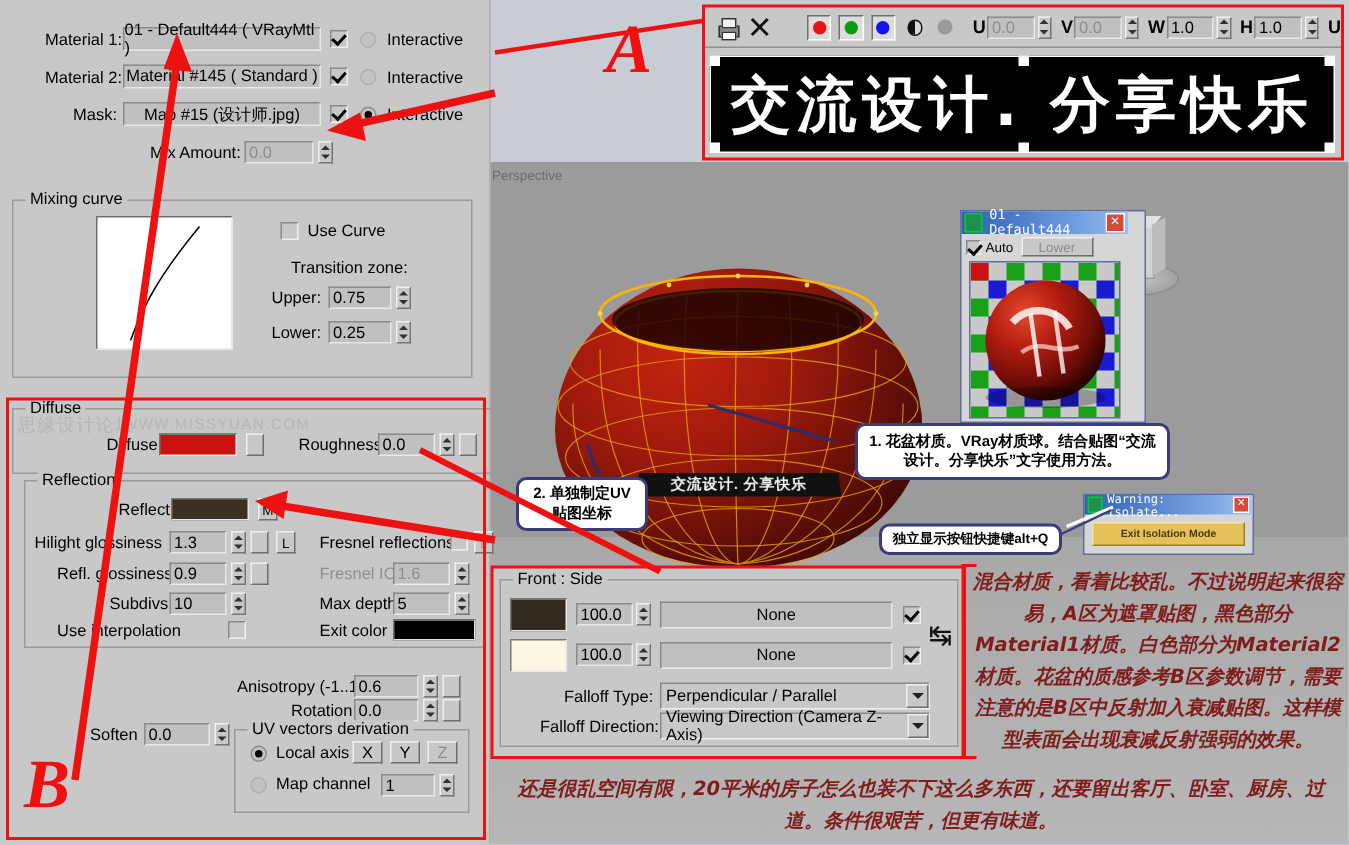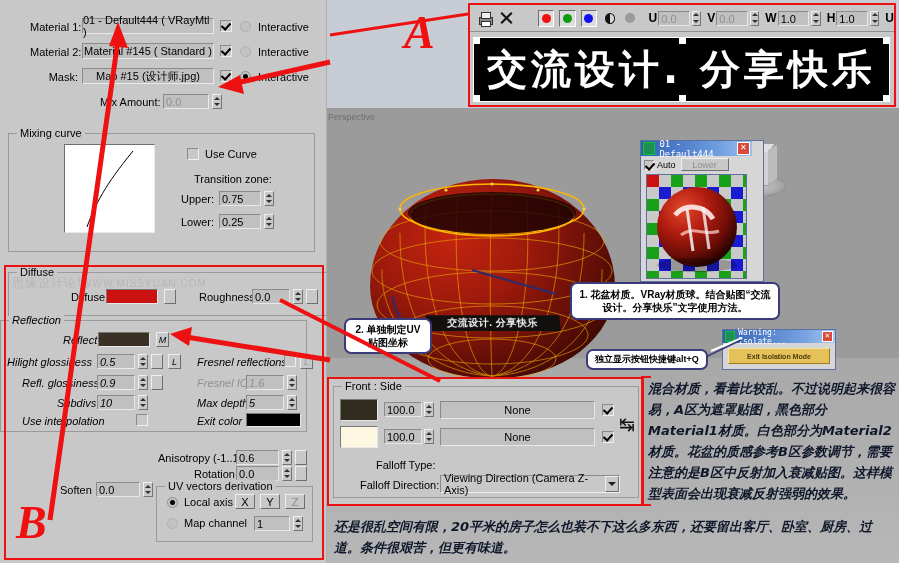--- a/index.html
+++ b/index.html
@@ -55,21 +55,21 @@
   
   .redbox{position:absolute;border:2px solid #ee1111;box-sizing:border-box;pointer-events:none;}
   .bigletter{position:absolute;color:#f01010;font-family:"Liberation Serif","DejaVu Serif",serif;
     font-style:italic;font-weight:bold;}
 
   
   .callout{position:absolute;background:#fff;border:2px solid #3b3b7a;border-radius:7px;
     font-size:10px;color:#000;font-weight:bold;line-height:1.35;padding:4px 6px;box-sizing:border-box;text-align:center;}
 
   .cnnote{position:absolute;font-family:"DejaVu Sans","Liberation Sans",sans-serif;
-    font-size:13px;font-style:italic;font-weight:bold;color:#0f172a;line-height:1.62;}
+    font-size:13px;font-style:italic;font-weight:bold;color:#7f1d1d;line-height:1.62;text-align:center;}
   .watermark{position:absolute;color:#b6b6b6;font-size:10px;letter-spacing:1px;}
 </style>
 </head>
 <body>
 
 <div class="root">
 
   <div style="position:absolute;left:320px;top:108px;width:579px;height:455px;background:
        linear-gradient(180deg,#9b9b9b 0%, #9b9b9b 55%, #a8a8a8 55%, #b7b7b7 100%);overflow:hidden;">
     <div style="position:absolute;left:8px;top:4px;font-size:9px;color:#6d6d6d;">Perspective</div>
@@ -196,28 +196,28 @@
       <div class="smallsq" style="position:absolute;left:155px;top:16px;"></div>
       <div class="lbl" style="position:absolute;left:190px;top:18px;">Roughness</div>
       <div class="spin-field" style="position:absolute;left:243px;top:16px;width:38px;">0.0</div>
       <div class="spinner" style="position:absolute;left:284px;top:16px;">
         <i class="up"></i>
           <i class="dn"></i>
         </div>
       <div class="smallsq" style="position:absolute;left:297px;top:16px;"></div>
     </div>
 
-    <div class="group" style="left:0;top:320px;width:305px;height:110px;font-style:italic;">
+    <div class="group" style="left:16px;top:320px;width:305px;height:110px;">
       <div class="gtitle">Reflection</div>
       <div class="lbl" style="position:absolute;left:62px;top:13px;">Reflect</div>
       <div class="swatch" style="position:absolute;left:97px;top:11px;width:52px;height:15px;background:#3a3024;"></div>
       <div class="btn3d" style="position:absolute;left:155px;top:11px;width:13px;height:15px;font-size:9px;">M</div>
 
       <div class="lbl" style="position:absolute;left:6px;top:35px;">Hilight glossiness</div>
-      <div class="spin-field" style="position:absolute;left:96px;top:33px;width:38px;">0.5</div>
+      <div class="spin-field" style="position:absolute;left:96px;top:33px;width:38px;">1.3</div>
       <div class="spinner" style="position:absolute;left:137px;top:33px;">
         <i class="up"></i>
           <i class="dn"></i>
         </div>
       <div class="smallsq" style="position:absolute;left:150px;top:33px;"></div>
       <div class="btn3d" style="position:absolute;left:167px;top:33px;width:13px;height:15px;font-size:9px;">L</div>
       <div class="lbl" style="position:absolute;left:196px;top:35px;">Fresnel reflections</div>
       <div class="chk" style="position:absolute;left:283px;top:34px;"></div>
       <div class="btn3d" style="position:absolute;left:299px;top:33px;width:13px;height:15px;font-size:9px;color:#9a9a9a;">L</div>
 
@@ -317,20 +317,26 @@
       <div class="spinner" style="position:absolute;left:90px;top:42px;">
         <i class="up"></i>
           <i class="dn"></i>
         </div>
       <div class="txtfield" style="position:absolute;left:106px;top:41px;width:155px;height:18px;">None</div>
       <div class="chk on" style="position:absolute;left:268px;top:44px;"></div>
 
       <div style="position:absolute;left:285px;top:24px;width:16px;height:26px;font-size:19px;color:#111;line-height:26px;text-align:center;font-family:'DejaVu Sans',sans-serif;">↹</div>
 
       <div class="lbl" style="position:absolute;left:42px;top:72px;">Falloff Type:</div>
+      <div class="combo" style="position:absolute;left:106px;top:68px;width:180px;height:18px;">
+        <span>Perpendicular / Parallel</span>
+        <span class="arrow">
+            <b></b>
+          </span>
+      </div>
 
       <div class="lbl" style="position:absolute;left:26px;top:92px;">Falloff Direction:</div>
       <div class="combo" style="position:absolute;left:106px;top:88px;width:180px;height:18px;">
         <span>Viewing Direction (Camera Z-Axis)</span>
         <span class="arrow">
             <b></b>
           </span>
       </div>
     </div>
   </div>

